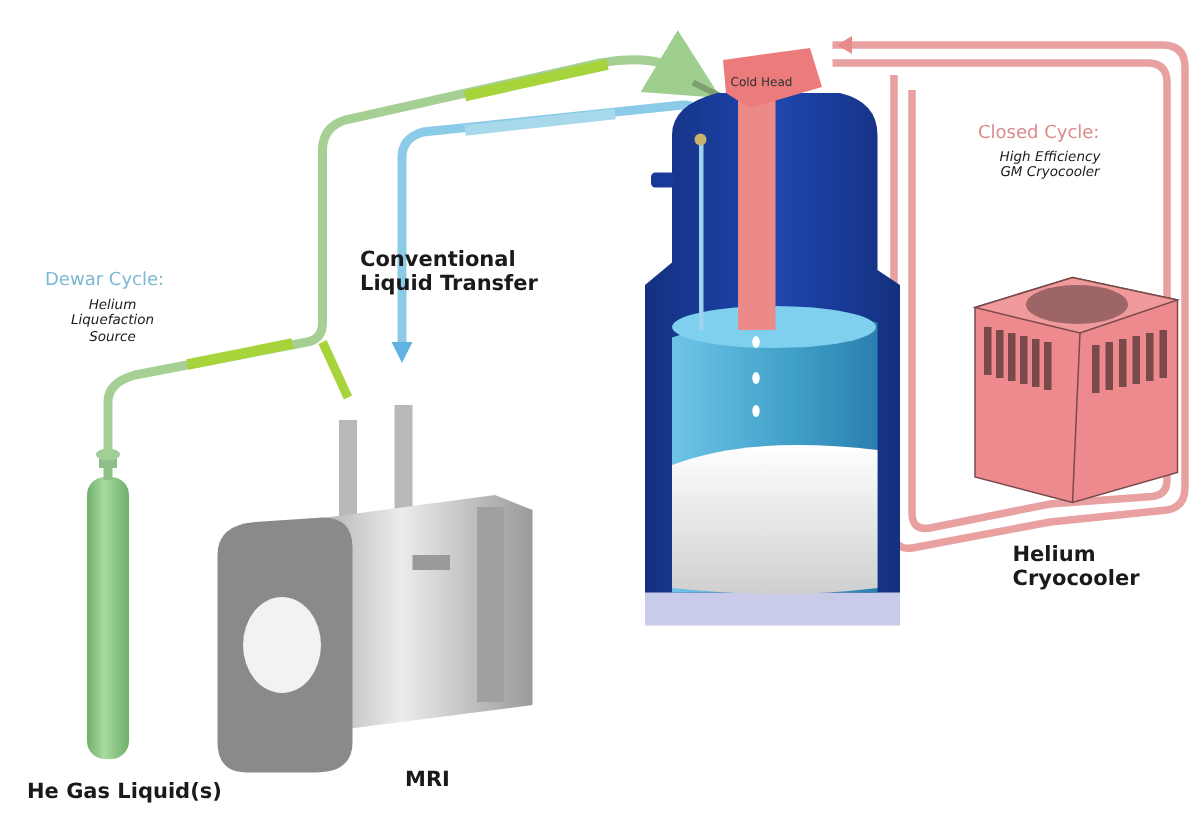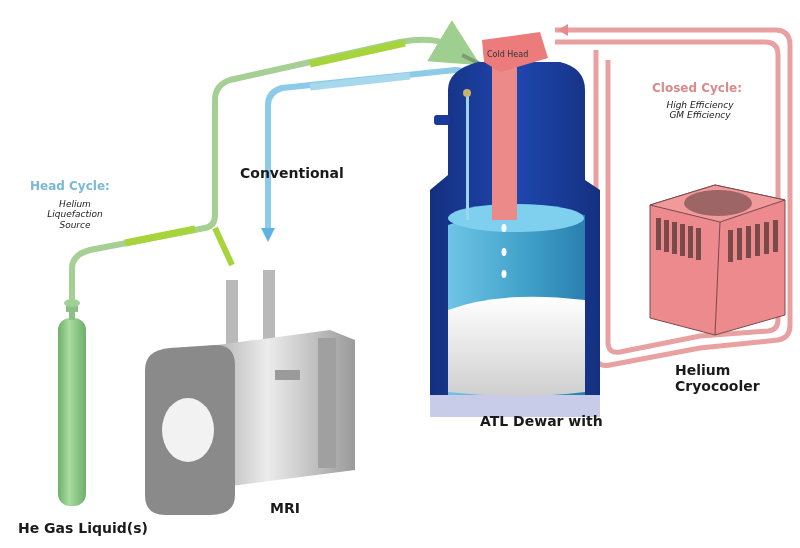--- a/index.html
+++ b/index.html
@@ -1,20 +1,20 @@
 <!DOCTYPE html>
 <html><head>
 <meta charset="utf-8">
 <style>
   html, body { margin: 0; padding: 0; background: #ffffff; }
   body { width: 800px; height: 548px; overflow: hidden; position: relative; font-family: "DejaVu Sans", sans-serif; }
   #stage { position: absolute; left: 0; top: 0; width: 800px; height: 548px; }
   .lbl { position: absolute; font-family: "DejaVu Sans", sans-serif; color: #1a1a1a; line-height: 1.15; }
   .lbl-bold { font-weight: bold; font-size: 14px; }
-  .lbl-title { font-weight: bold; font-size: 12px; }
+  .lbl-title { font-weight: normal; font-size: 12px; }
   .lbl-sub { font-weight: normal; font-style: italic; font-size: 9px; text-align: center; }
   .lbl-small { font-size: 8px; color: #333; margin-top: 37px; }
 </style>
 </head>
 <body>
 
 <svg id="stage" width="800" height="548" viewBox="0 0 800 548" xmlns="http://www.w3.org/2000/svg">
   <defs>
     <linearGradient id="cylGrad" x1="0" x2="1" y1="0" y2="0">
       <stop offset="0" stop-color="#6fae6a"></stop>
@@ -114,42 +114,42 @@
       <rect x="728" y="230" width="5" height="32"></rect>
         <rect x="737" y="228" width="5" height="32"></rect>
       <rect x="746" y="226" width="5" height="32"></rect>
         <rect x="755" y="224" width="5" height="32"></rect>
       <rect x="764" y="222" width="5" height="32"></rect>
         <rect x="773" y="220" width="5" height="32"></rect>
     </g>
   </g>
 </svg>
 
-<div class="lbl lbl-title" style="left:30px;top:180px;color:#7ab8d4;">Head Cycle:</div>
+<div class="lbl lbl-title" style="left:30px;top:180px;color:#7ab8d4;">Dewar Cycle:</div>
 <div class="lbl lbl-sub" style="left:30px;top:199px;width:90px;">
   <div>Helium</div>
   <div>Liquefaction</div>
   <div>Source</div>
 </div>
 
 <div class="lbl lbl-bold" style="left:240px;top:165px;">
   <div>Conventional</div>
+  <div>Liquid Transfer</div>
 </div>
 
 <div class="lbl lbl-title" style="left:652px;top:82px;color:#d98a8a;">Closed Cycle:</div>
 <div class="lbl lbl-sub" style="left:650px;top:100px;width:100px;">
   <div>High Efficiency</div>
-  <div>GM Efficiency</div>
+  <div>GM Cryocooler</div>
 </div>
 
 <div class="lbl lbl-small" style="left:487px;top:13px;">Cold Head</div>
 
 <div class="lbl lbl-bold" style="left:480px;top:413px;">
-  <div>ATL Dewar with</div>
 </div>
 
 <div class="lbl lbl-bold" style="left:675px;top:362px;">
   <div>Helium</div>
   <div>Cryocooler</div>
 </div>
 
 <div class="lbl lbl-bold" style="left:18px;top:520px;">He Gas Liquid(s)</div>
-<div class="lbl lbl-bold" style="left:270px;top:500px;text-align:center;">MRI</div>
+<div class="lbl lbl-bold" style="left:270px;top:512px;text-align:center;">MRI</div>
 
 </body></html>

